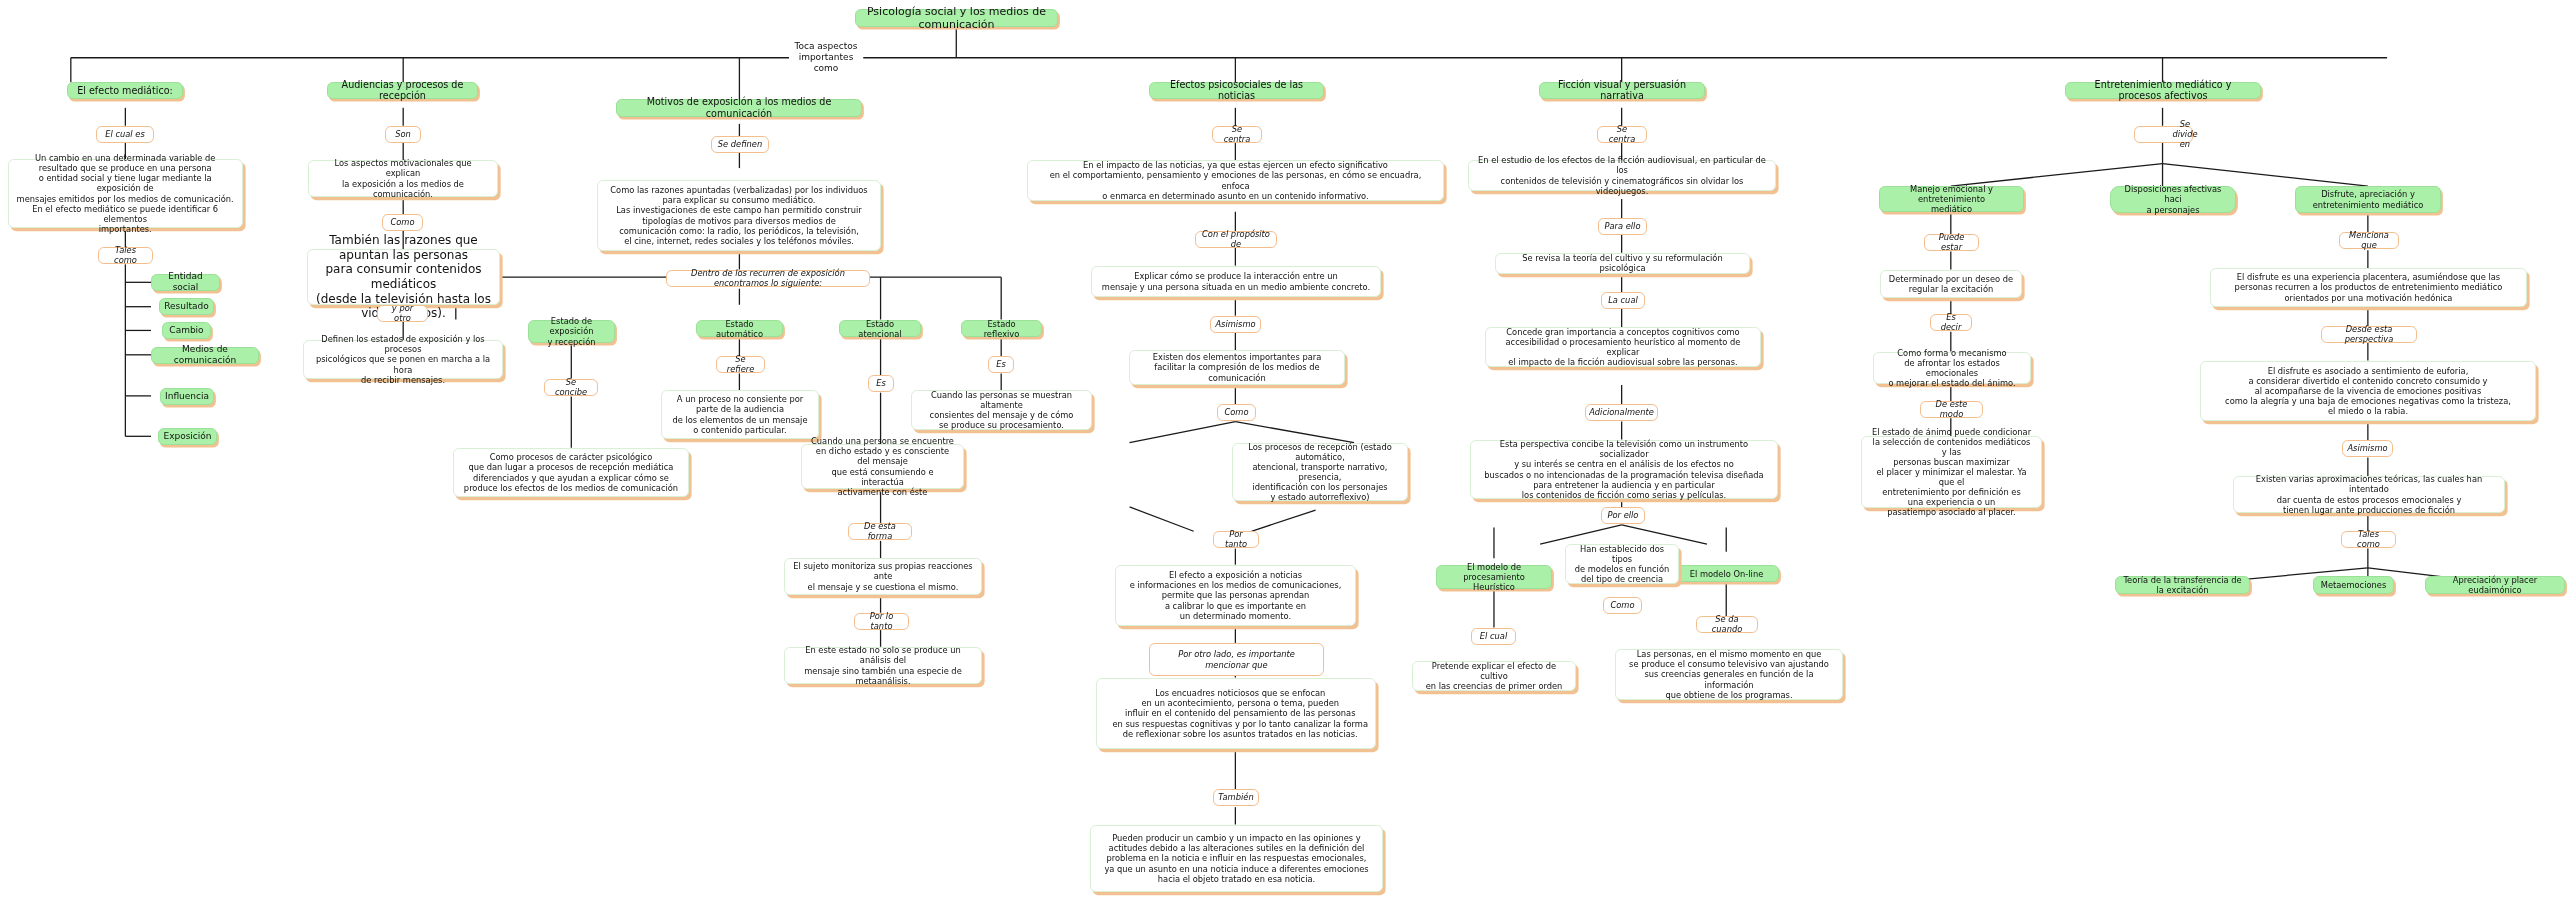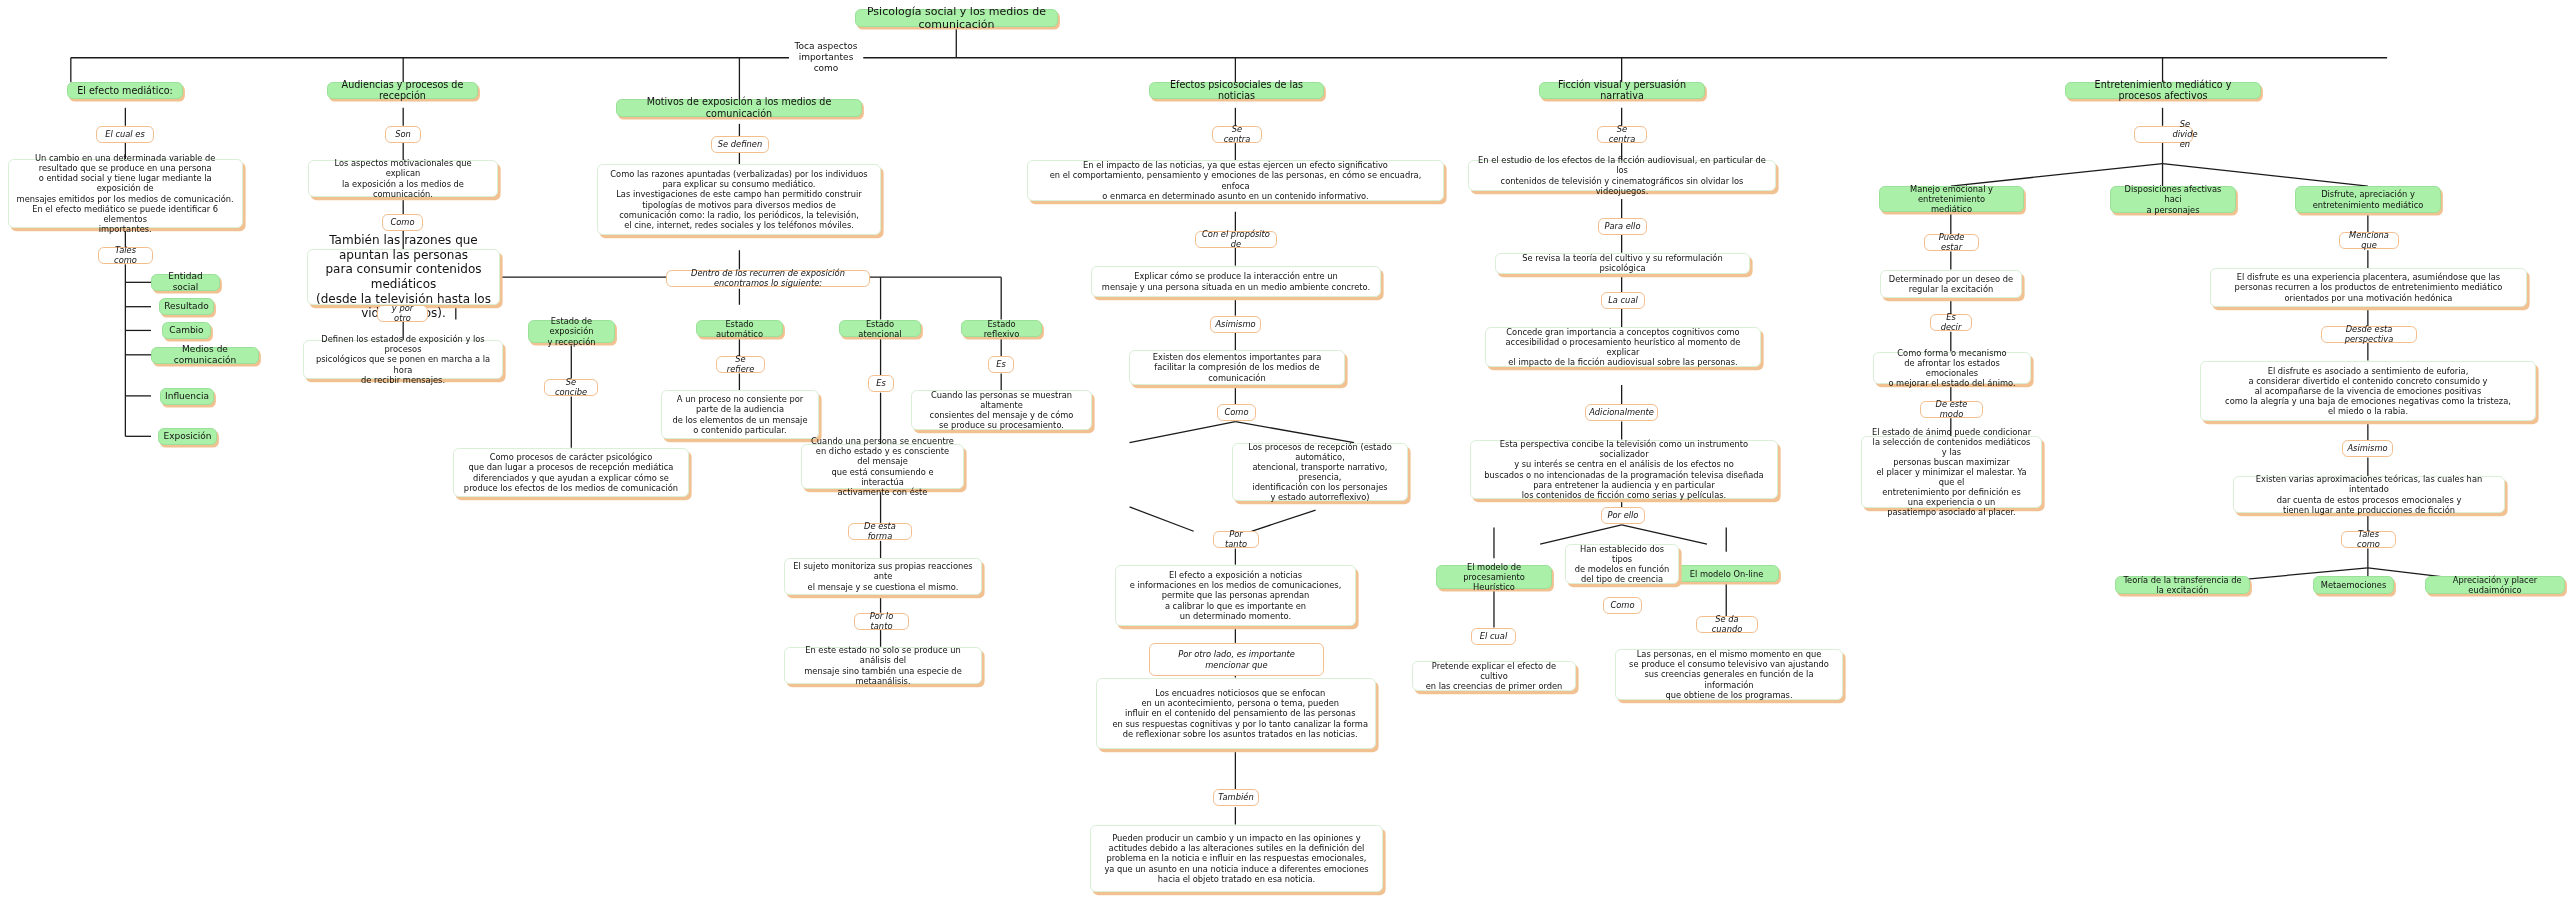--- a/index.html
+++ b/index.html
@@ -271,21 +271,21 @@
 psicológicos que se ponen en marcha a la hora
 de recibir mensajes.</span>
   </div>
 
   <div class="node n-concept" style="left:616px;top:99px;width:246px;height:18px;">
     <span>Motivos de exposición a los medios de comunicación</span>
   </div>
   <div class="node n-link" style="left:711px;top:136px;width:58px;height:16.7px;">
     <span>Se definen</span>
   </div>
-  <div class="node n-text" style="left:597px;top:164px;width:284px;height:71px;font-size:8.3px;text-align:center;">
+  <div class="node n-text" style="left:597px;top:180px;width:284px;height:71px;font-size:8.3px;text-align:center;">
     <span>Como las razones apuntadas (verbalizadas) por los individuos
 para explicar su consumo mediático.
 Las investigaciones de este campo han permitido construir
 tipologías de motivos para diversos medios de
 comunicación como:  la radio, los periódicos, la televisión,
 el cine, internet, redes sociales y los teléfonos móviles.</span>
   </div>
   <div class="node n-link" style="left:666px;top:270px;width:204px;height:16.7px;">
     <span>Dentro de los recurren de exposición encontramos lo siguiente:</span>
   </div>
@@ -524,21 +524,21 @@
   <div class="node n-text" style="left:1861px;top:436px;width:181px;height:72px;font-size:8.3px;">
     <span>El estado de ánimo puede condicionar
 la selección de contenidos mediáticos y las
 personas buscan maximizar
 el placer y minimizar el malestar. Ya que el
 entretenimiento por definición es
 una experiencia o un
 pasatiempo asociado al placer.</span>
   </div>
 
-  <div class="node n-concept" style="left:2110px;top:186px;width:126px;height:27px;font-size:8.3px;">
+  <div class="node n-concept" style="left:2110px;top:186px;width:126px;height:27px;font-size:8.3px;border-radius:9px;">
     <span>Disposiciones afectivas haci
 a personajes</span>
   </div>
 
   <div class="node n-concept" style="left:2295px;top:186px;width:146px;height:27px;font-size:8.3px;">
     <span>Disfrute, apreciación y
 entretenimiento mediático</span>
   </div>
   <div class="node n-link" style="left:2339px;top:232px;width:60px;height:16.7px;">
     <span>Menciona que</span>

